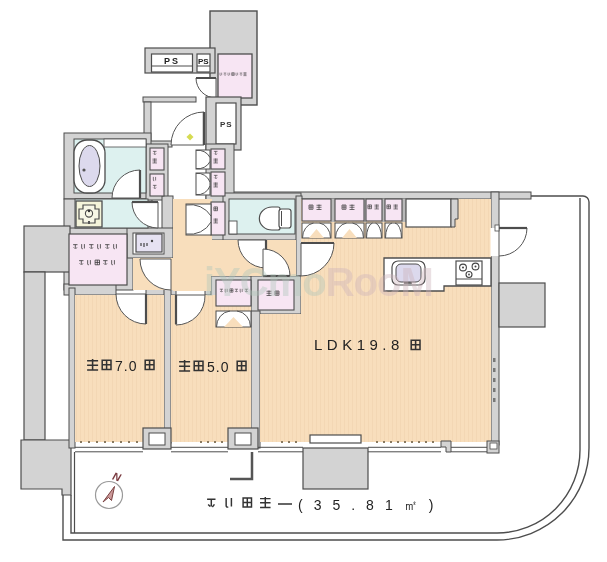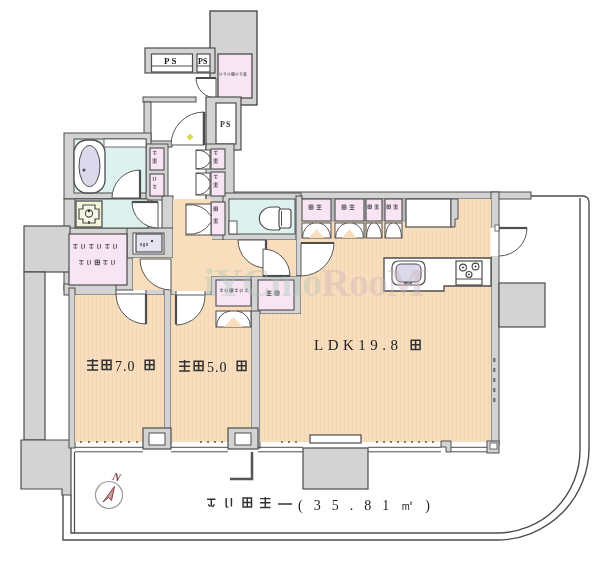--- a/index.html
+++ b/index.html
@@ -1,16 +1,16 @@
 <!DOCTYPE html>
 <html><head>
 <meta charset="utf-8">
 <style>
 html,body{margin:0;padding:0;background:#fff;}
-#plan{width:607px;height:562px;position:relative;font-family:Liberation Serif, serif;}
+#plan{width:607px;height:562px;position:relative;font-family:Liberation Sans, sans-serif;}
 svg{display:block;}
 </style>
 </head>
 <body>
 
 <div id="plan">
 <svg width="607" height="562" viewBox="0 0 607 562">
 <defs>
 <pattern id="hatch" width="4" height="8" patternUnits="userSpaceOnUse">
 <rect width="4" height="8" fill="#f8debc"></rect>

